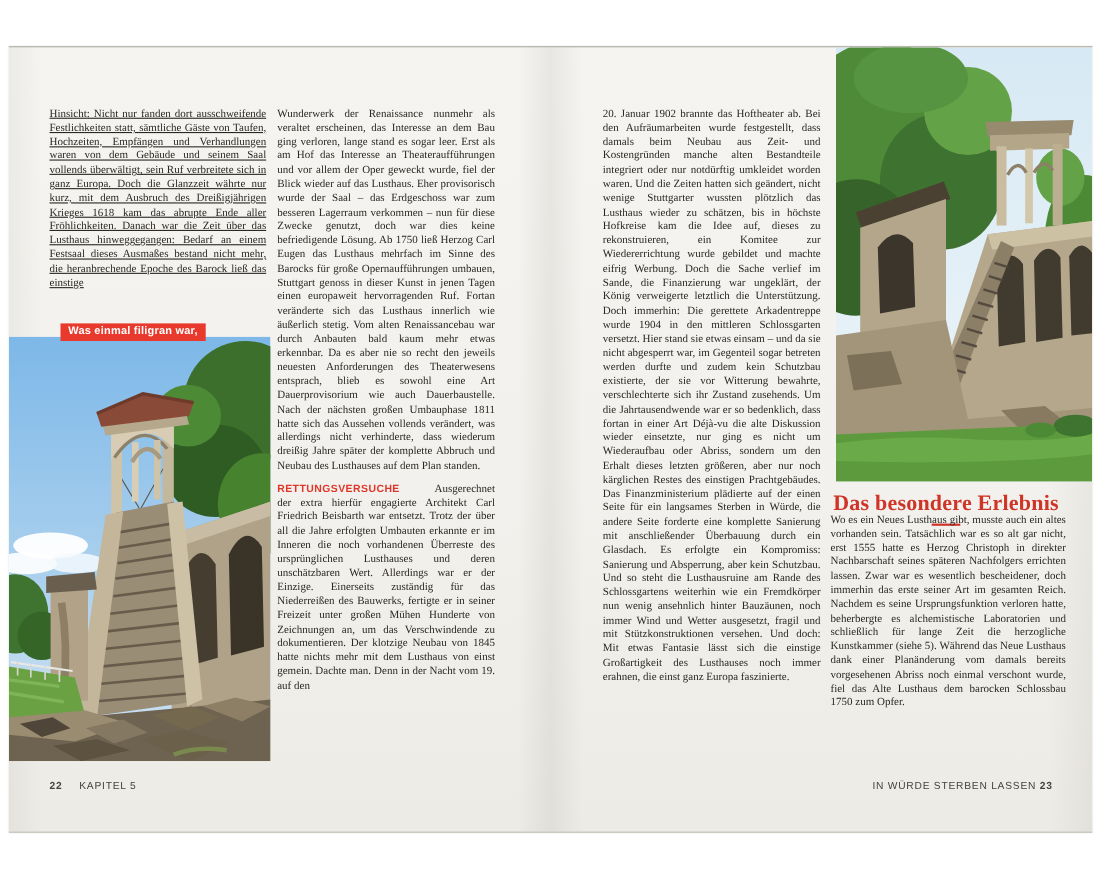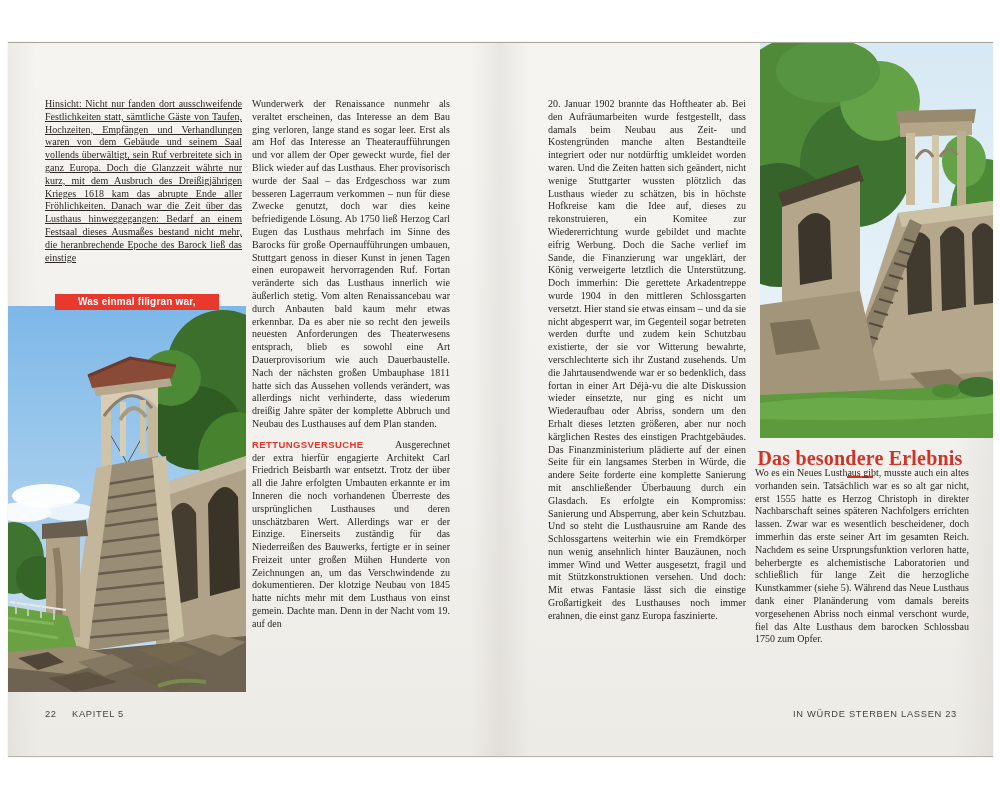--- a/index.html
+++ b/index.html
@@ -16,28 +16,28 @@
            text-align:justify;hyphens:auto;-webkit-hyphens:auto;}
   .bodycol p{margin:0;}
   .bodycol p + p{margin-top:8px;}
   .runin{color:#e0362a;font-family:"Liberation Sans", sans-serif;font-weight:bold;
          font-size:9.5px;letter-spacing:.4px;margin-right:22px;}
   .photo{position:absolute;overflow:hidden;}
   .photo svg{display:block;width:100%;height:100%;}
   .cap{position:absolute;z-index:5;}
   .cap span{display:table;background:#e8392c;color:#ffffff;
             font-family:"Liberation Sans", sans-serif;font-weight:bold;
-            font-size:10px;line-height:13px;padding:1px 23px 2px;margin-bottom:2px;
+            font-size:10px;line-height:13px;padding:1px 7px 2px;margin-bottom:2px;
             white-space:nowrap;letter-spacing:.2px;}
   .boxhead{position:absolute;text-align:center;color:#cf3427;font-weight:bold;
            font-size:20px;letter-spacing:.2px;}
   .boxhead .rule{display:block;width:26px;height:2px;background:#cf3427;margin:6px auto 0;}
   .footer{position:absolute;font-family:"Liberation Sans", sans-serif;font-size:9.3px;
           color:#45433d;letter-spacing:.7px;}
-  .footer .num{font-weight:normal;}
+  .footer .num{font-weight:bold;}
   .footer-left .num{margin-right:12px;}
   .footer-right{text-align:right;}
   .footer-right .num{}
 </style>
 </head>
 <body>
 
 <div class="book">
 
   <div class="bodycol" style="left:37px;top:55px;width:197px;text-decoration:underline;">

